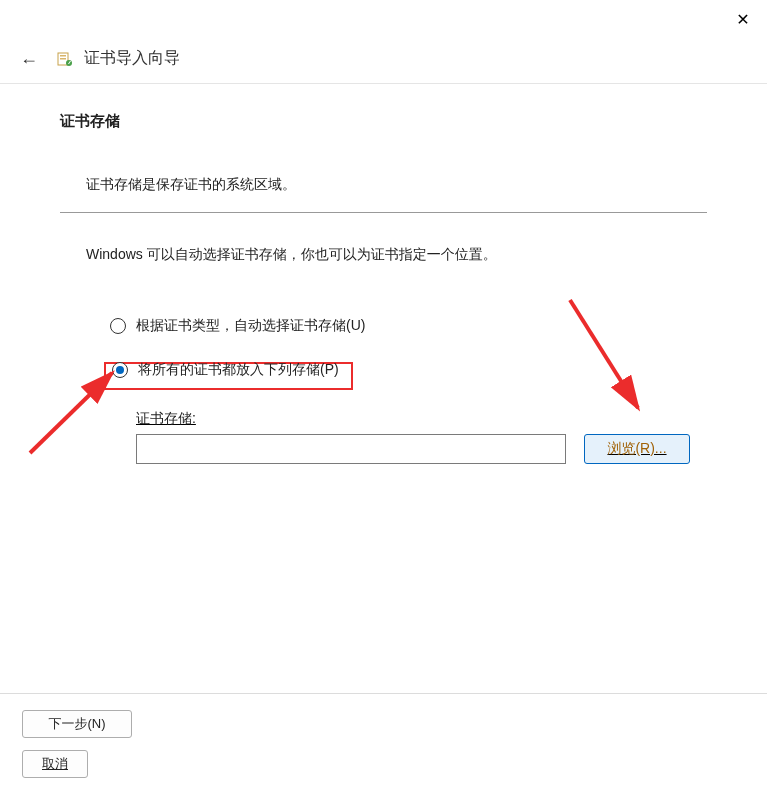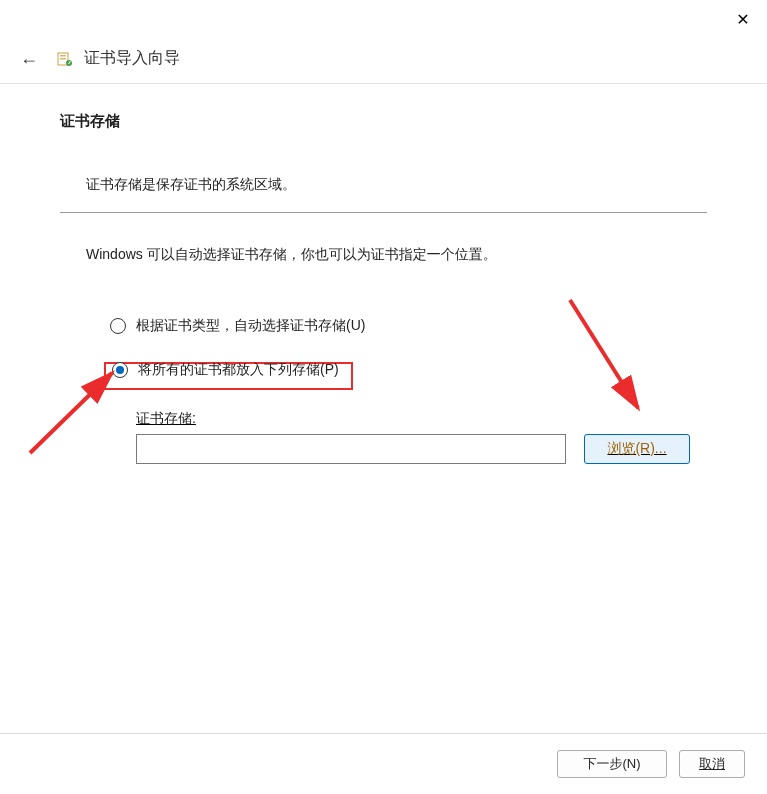--- a/index.html
+++ b/index.html
@@ -26,21 +26,21 @@
     .radio-row.boxed { border: 2px solid #eb2c2c; padding: 6px 12px 18px 6px; display: inline-flex; margin-bottom: 16px; margin-left: -6px; }
     .radio { width: 16px; height: 16px; border: 1px solid #333; border-radius: 50%; margin-right: 10px; position: relative; background:#fff; }
     .radio.checked::after { content: ""; position: absolute; width: 8px; height: 8px; background: #0067c0; border-radius: 50%; top: 3px; left: 3px; }
     
     .store-block { padding-left: 76px; margin-top: 4px; display: flex; align-items: flex-end; gap: 18px; text-decoration: underline; }
     .store-col { display: flex; flex-direction: column; flex: 1; max-width: 430px; }
     .store-label { font-size: 14px; color: #222; margin-bottom: 6px; }
     .store-input { width: 100%; height: 30px; border: 1px solid #7a7a7a; background: #fff; padding: 2px 6px; font-size: 14px; color: #222; }
     .browse-btn { width: 106px; height: 30px; border: 1px solid #0067c0; background: #e5f1fb; color: #a16207; font-size: 14px; cursor: default; border-radius: 3px; }
     
-    .bottom-bar { position: absolute; bottom: 0; left: 0; right: 0; border-top: 1px solid #dcdcdc; padding: 16px 22px; display: flex; justify-content: flex-end; gap: 12px; background: #fff; }
+    .bottom-bar { position: absolute; bottom: 0; left: 0; right: 0; border-top: 1px solid #dcdcdc; padding: 16px 22px; display: flex; justify-content: flex-end; gap: 12px; background: #fff; flex-direction: column; }
     .btn { width: 110px; height: 28px; background: #fdfdfd; border: 1px solid #adadad; border-radius: 3px; font-size: 13px; color: #222; cursor: default; }
     .btn.cancel { width: 66px; text-decoration: underline; }
     
     
     .arrow { position: absolute; pointer-events: none; }
     .arrow svg { overflow: visible; }
   </style>
 </head>
 <body>
 

